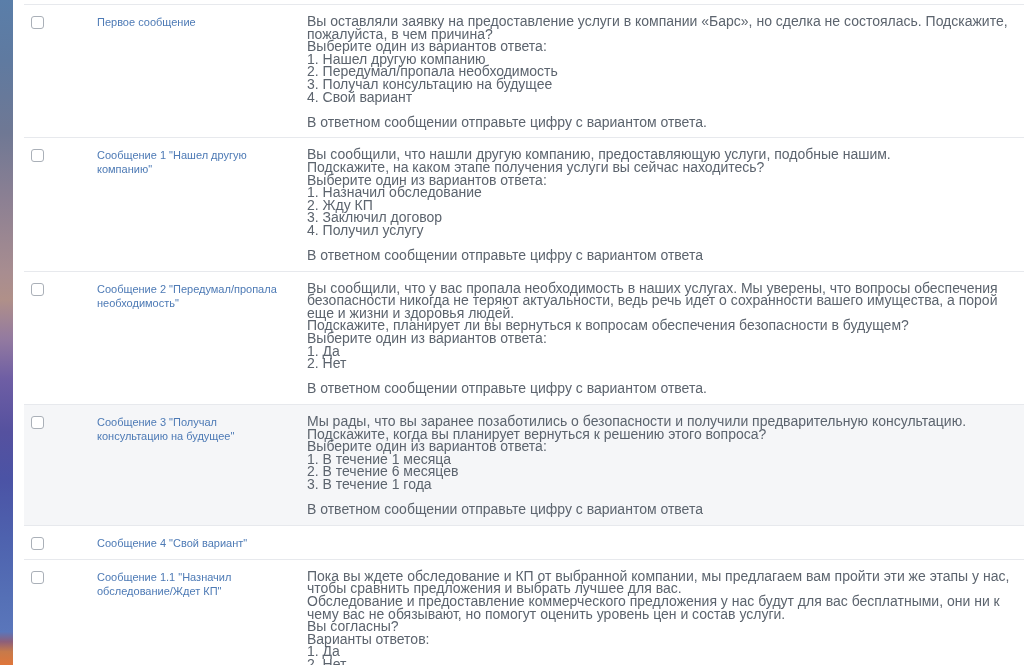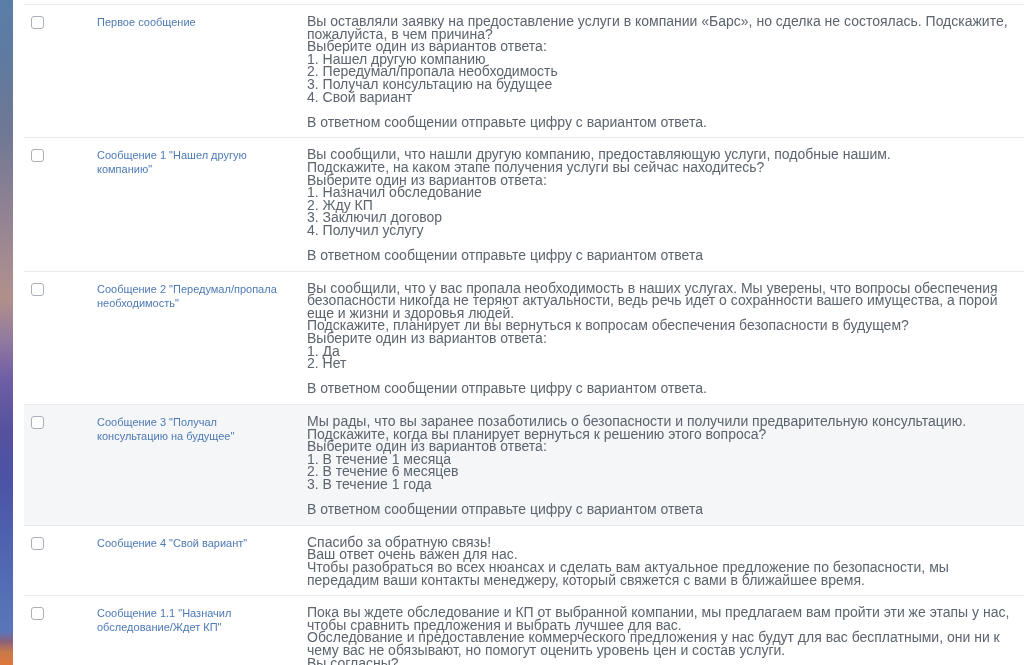--- a/index.html
+++ b/index.html
@@ -176,23 +176,20 @@
   <div class="row">
     <div class="controls">
       <span class="checkbox"></span>
       <span class="drag">
               <i></i>
               <i></i>
               <i></i>
             </span>
     </div>
     <a class="title">Сообщение 4 "Свой вариант"</a>
-    <div class="body">Спасибо за обратную связь!
-Ваш ответ очень важен для нас.
-Чтобы разобраться во всех нюансах и сделать вам актуальное предложение по безопасности, мы передадим ваши контакты менеджеру, который свяжется с вами в ближайшее время.</div>
   </div>
 
   <div class="row">
     <div class="controls">
       <span class="checkbox"></span>
       <span class="drag">
               <i></i>
               <i></i>
               <i></i>
             </span>

